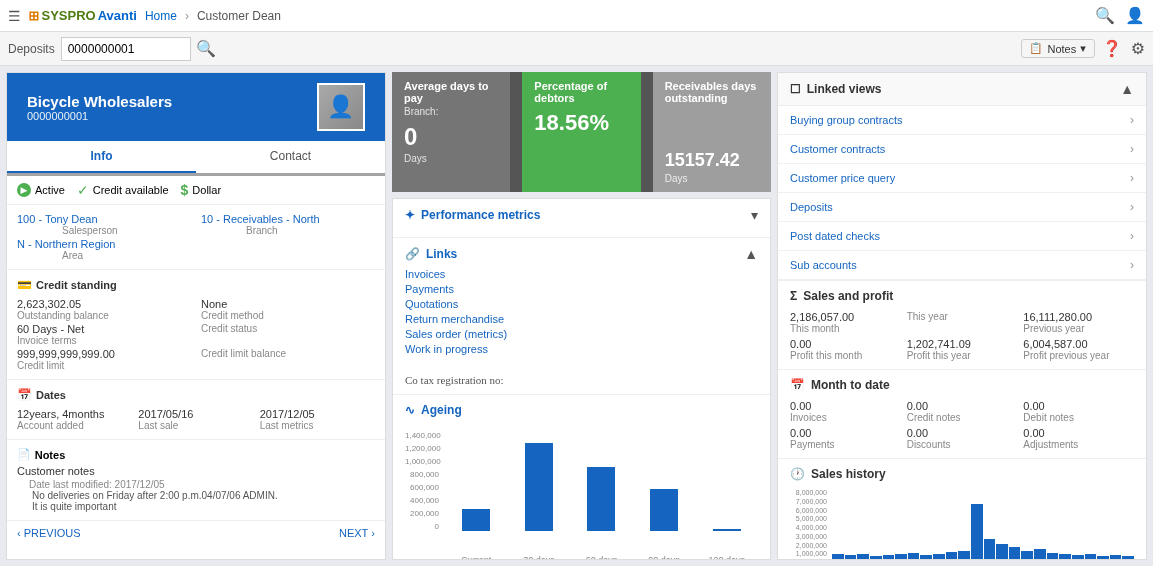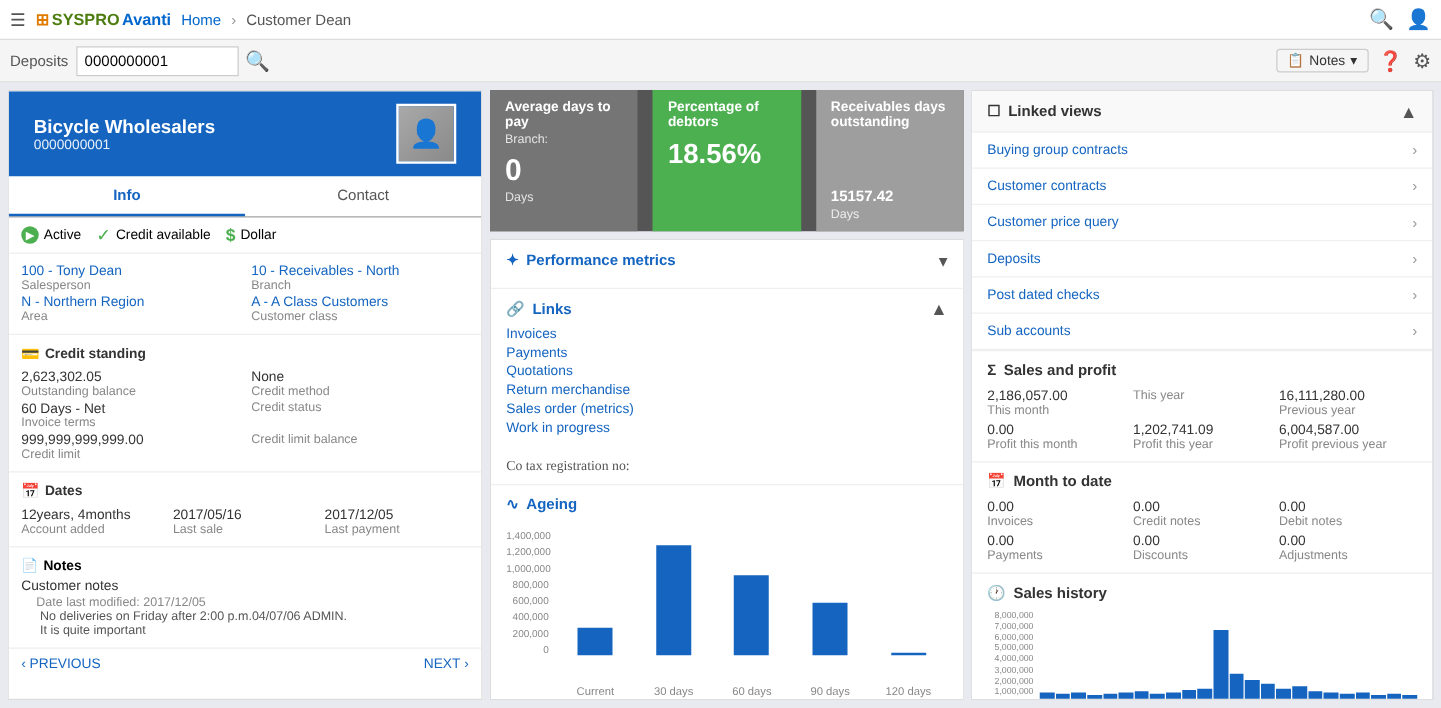--- a/index.html
+++ b/index.html
@@ -113,21 +113,21 @@
       background: linear-gradient(135deg, #aaa, #888);
       display: flex;
       align-items: center;
       justify-content: center;
       color: #fff;
       font-size: 22px;
     }
 
     .tab-bar {
       display: flex;
-      border-bottom: 1px solid #a3a3a3;
+      border-bottom: 3px solid #a3a3a3;
     }
     .tab {
       flex: 1;
       text-align: center;
       padding: 8px 0;
       font-size: 12px;
       cursor: pointer;
       color: #555;
     }
     .tab.active {
@@ -150,21 +150,21 @@
 
     .info-grid {
       display: grid;
       grid-template-columns: 1fr 1fr;
       padding: 8px 10px;
       gap: 2px 10px;
       border-bottom: 1px solid #eee;
     }
     .info-item { }
     .info-link { color: #1565c0; font-size: 11px; cursor: pointer; text-decoration: none; }
-    .info-sub { color: #888; font-size: 10px; }
+    .info-sub { color: #888; font-size: 10px; margin-left: 45px; }
 
     .section {
       padding: 8px 10px;
       border-bottom: 1px solid #eee;
     }
     .section-title {
       display: flex;
       align-items: center;
       gap: 4px;
       font-weight: bold;
@@ -511,24 +511,20 @@
         <div class="info-sub">Salesperson</div>
       </div>
       <div class="info-item">
         <div class="info-link">10 - Receivables - North</div>
         <div class="info-sub">Branch</div>
       </div>
       <div class="info-item">
         <div class="info-link">N - Northern Region</div>
         <div class="info-sub">Area</div>
       </div>
-      <div class="info-item">
-        <div class="info-link">A - A Class Customers</div>
-        <div class="info-sub">Customer class</div>
-      </div>
     </div>
 
     <div class="section">
       <div class="section-title">
         <span class="section-icon">💳</span>
         <span>Credit standing</span>
       </div>
       <div class="section-grid">
         <div>
           <div class="field-value">2,623,302.05</div>
@@ -566,21 +562,21 @@
         <div>
           <div class="field-value">12years, 4months</div>
           <div class="field-label">Account added</div>
         </div>
         <div>
           <div class="field-value">2017/05/16</div>
           <div class="field-label">Last sale</div>
         </div>
         <div>
           <div class="field-value">2017/12/05</div>
-          <div class="field-label">Last payment</div>
+          <div class="field-label">Last metrics</div>
         </div>
       </div>
     </div>
 
     <div class="notes-section">
       <div class="notes-title">
         <span>📄</span>
         <span>Notes</span>
       </div>
       <div class="notes-subtitle">Customer notes</div>
@@ -609,21 +605,21 @@
         <div class="stat-subtitle">Branch:</div>
         <div class="stat-value">0</div>
         <div class="stat-unit">Days</div>
       </div>
       <div class="stat-card">
         <div class="stat-title">Percentage of debtors</div>
         <div class="stat-value" style="font-size:22px;">18.56%</div>
       </div>
       <div class="stat-card">
         <div class="stat-title">Receivables days outstanding</div>
-        <div class="stat-value" style="font-size:12px;margin-top:46px;">15157.42</div>
+        <div class="stat-value" style="font-size:18px;margin-top:46px;">15157.42</div>
         <div class="stat-unit">Days</div>
       </div>
     </div>
 
     <div class="middle-sections">
 
       <div class="panel-section">
         <div class="panel-section-header">
           <div class="panel-section-title">
             <span>✦</span>

